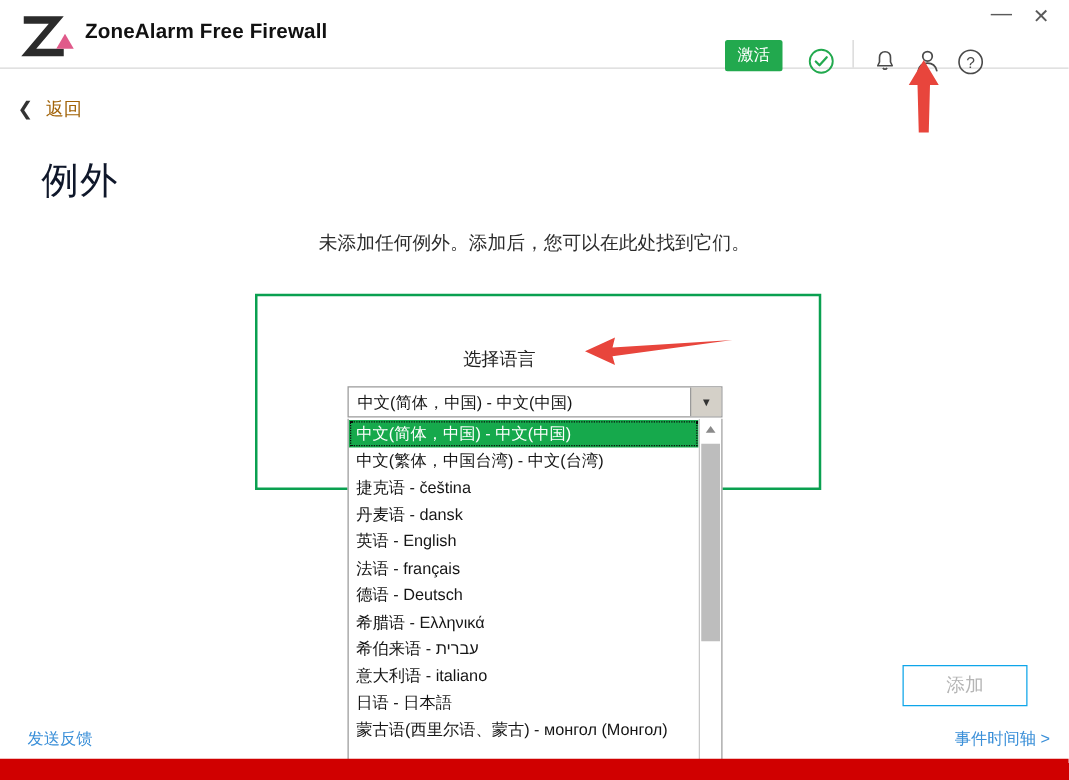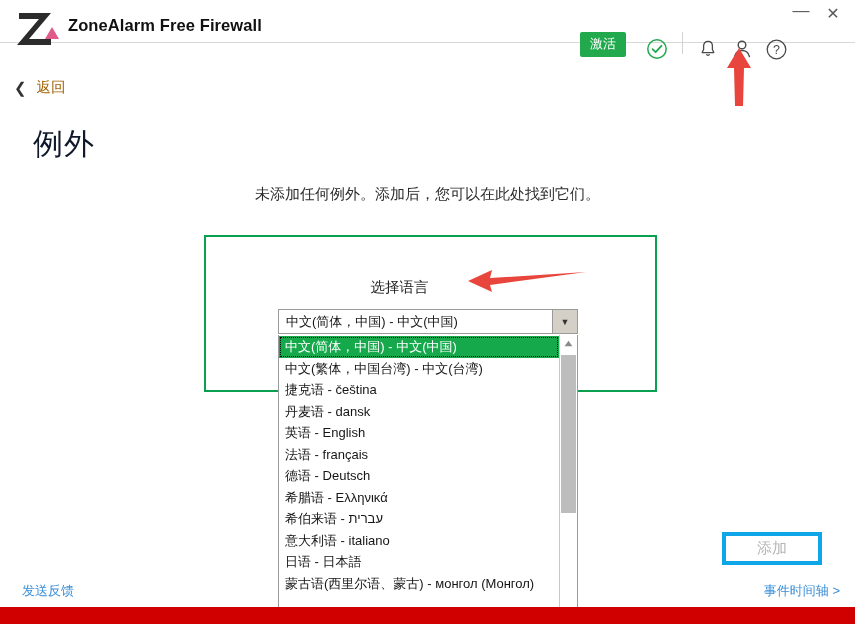--- a/index.html
+++ b/index.html
@@ -33,21 +33,21 @@
     cursor: default;
     user-select: none;
   }
   .win-btn.min { font-size: 17px; padding-bottom: 8px; }
   .win-btn.close { font-size: 16px; margin-right: 6px; }
 
   
   .header {
     position: absolute;
     left: 0; top: 0;
-    width: 855px; height: 43px;
+    width: 855px; height: 55px;
     border-bottom: 1px solid #d8d8d8;
     box-sizing: border-box;
     background: #fff;
   }
   .logo-wrap {
     position: absolute;
     left: 15px; top: 9px;
     width: 46px; height: 40px;
   }
   .brand-title {
@@ -226,21 +226,21 @@
     left: 1px; top: 20px;
     width: 15px; height: 158px;
     background: #bdbdbd;
   }
 
   
   .add-btn {
     position: absolute;
     left: 722px; top: 532px;
     width: 100px; height: 33px;
-    border: 4px solid #0ea5e9;
+    border: 1px solid #0ea5e9;
     background: #ffffff;
     color: #b5b5b5;
     font-size: 15px;
     font-family: Liberation Serif, serif;
     cursor: default;
   }
   .timeline-link {
     position: absolute;
     right: 15px; top: 582px;
     font-size: 13px;

